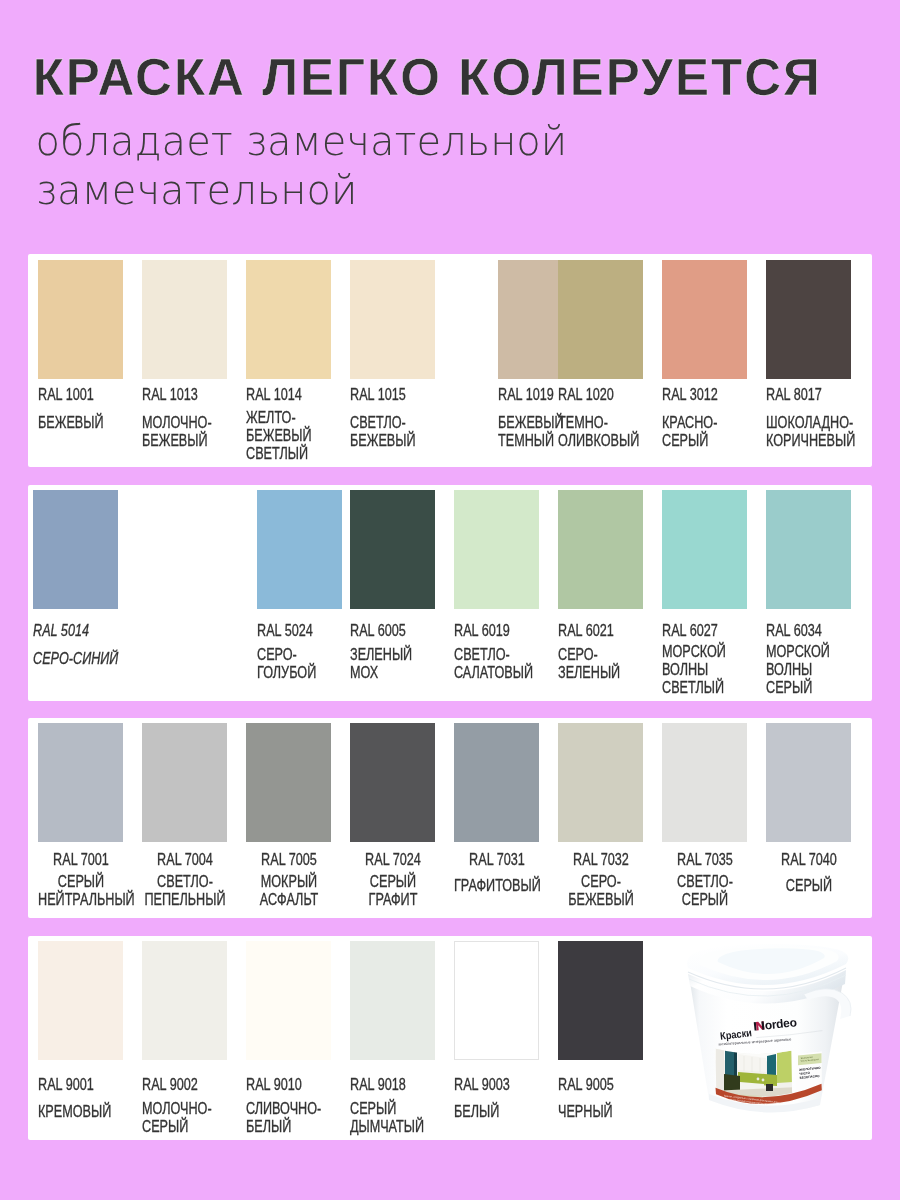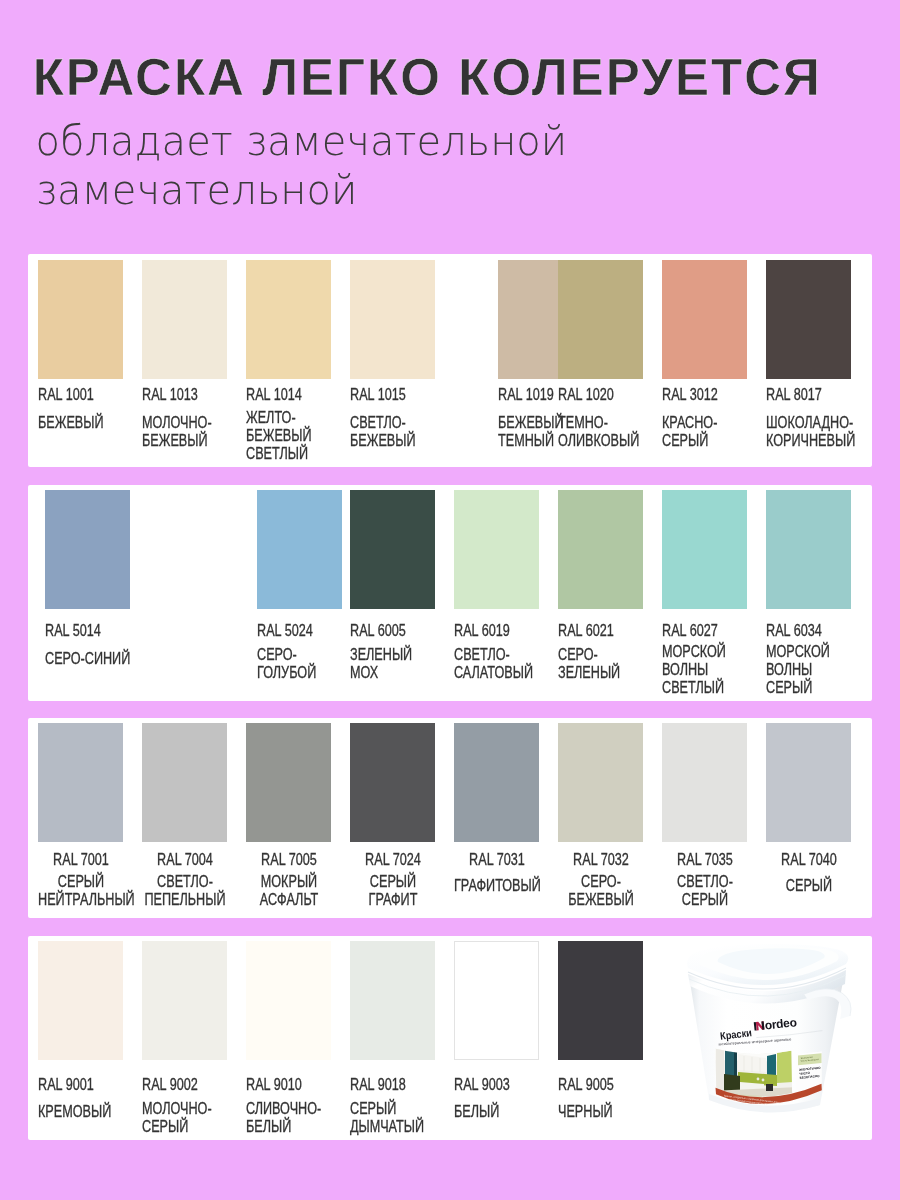--- a/index.html
+++ b/index.html
@@ -77,21 +77,21 @@
       <div class="code" style="top:133.7px;">RAL 3012</div>
       <div class="nm" style="top:160.6px;">КРАСНО-СЕРЫЙ</div>
     </div>
     <div class="cell" style="left:738.8px;height:213.0px;">
       <div class="chip" style="top: 6.8px; background: rgb(77, 68, 66);"></div>
       <div class="code" style="top:133.7px;">RAL 8017</div>
       <div class="nm" style="top:160.6px;">ШОКОЛАДНО-КОРИЧНЕВЫЙ</div>
     </div>
   </div>
   <div class="card" style="top:484.7px;height:216.0px;">
-    <div class="cell" style="left:17px;height:216.0px;">
+    <div class="cell" style="left:5px;height:216.0px;font-style:italic;">
       <div class="chip" style="top: 5.7px; background: rgb(139, 162, 192);"></div>
       <div class="code" style="top:138.8px;">RAL 5014</div>
       <div class="nm" style="top:164.9px;">СЕРО-СИНИЙ</div>
     </div>
     <div class="cell" style="left:229px;height:216.0px;">
       <div class="chip" style="top: 5.7px; background: rgb(139, 186, 217);"></div>
       <div class="code" style="top:138.8px;">RAL 5024</div>
       <div class="nm" style="top:161.5px;">СЕРО-ГОЛУБОЙ</div>
     </div>
     <div class="cell" style="left:322.8px;height:216.0px;">

